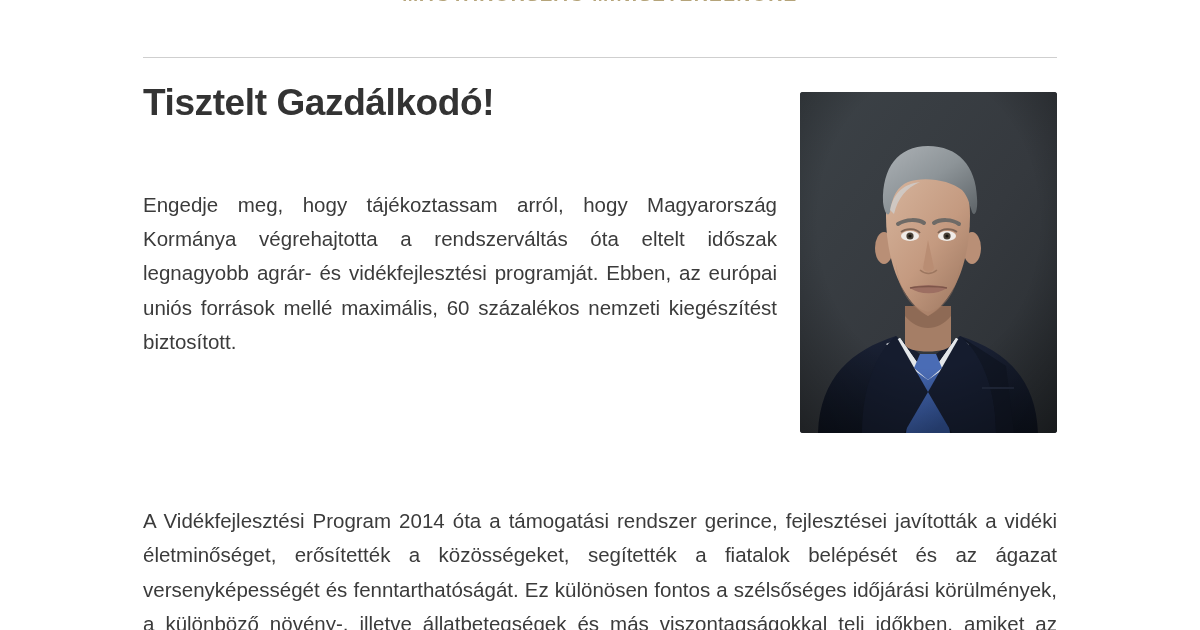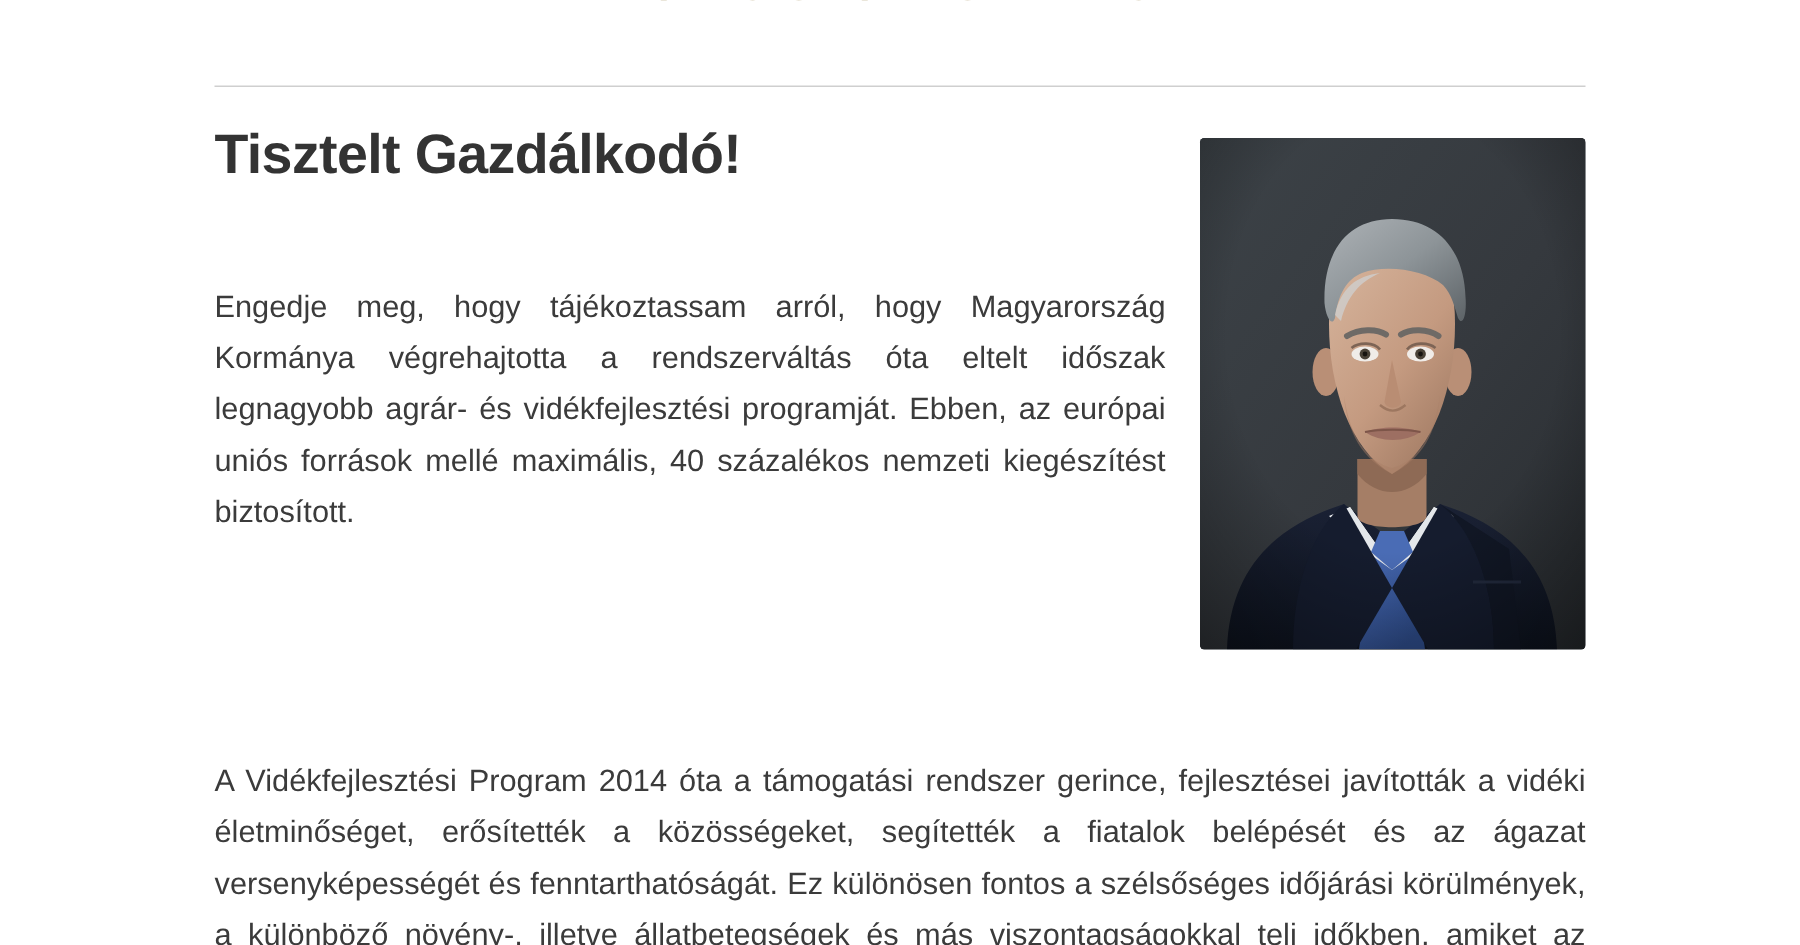--- a/index.html
+++ b/index.html
@@ -225,18 +225,18 @@
       <path d="M110 196 C120 194 137 194 147 196" stroke="#7d5549" stroke-width="1.4" fill="none"></path>
 
       <path d="M96 172 C98 196 108 214 128 224 C148 214 158 196 160 172 C156 200 144 216 128 220 C112 216 100 200 96 172 Z" fill="#a87f67" opacity="0.45"></path>
 
       <rect x="0" y="0" width="257" height="341" fill="url(#vig)"></rect>
     </svg>
   </div>
 
   <div class="body-copy">
     <div class="float-spacer"></div>
-    <p>Engedje meg, hogy tájékoztassam arról, hogy Magyarország Kormánya végrehajtotta a rendszerváltás óta eltelt időszak legnagyobb agrár- és vidékfejlesztési programját. Ebben, az európai uniós források mellé maximális, 40 százalékos nemzeti kiegészítést biztosított.</p>
+    <p>Engedje meg, hogy tájékoztassam arról, hogy Magyarország Kormánya végrehajtotta a rendszerváltás óta eltelt időszak legnagyobb agrár- és vidékfejlesztési programját. Ebben, az európai uniós források mellé maximális, 60 százalékos nemzeti kiegészítést biztosított.</p>
     <p>A Vidékfejlesztési Program 2014 óta a támogatási rendszer gerince, fejlesztései javították a vidéki életminőséget, erősítették a közösségeket, segítették a fiatalok belépését és az ágazat versenyképességét és fenntarthatóságát. Ez különösen fontos a szélsőséges időjárási körülmények, a különböző növény-, illetve állatbetegségek és más viszontagságokkal teli időkben, amiket az elmúlt években át kellett élnünk.</p>
 
   </div>
 
 </div>
 
 </body></html>

